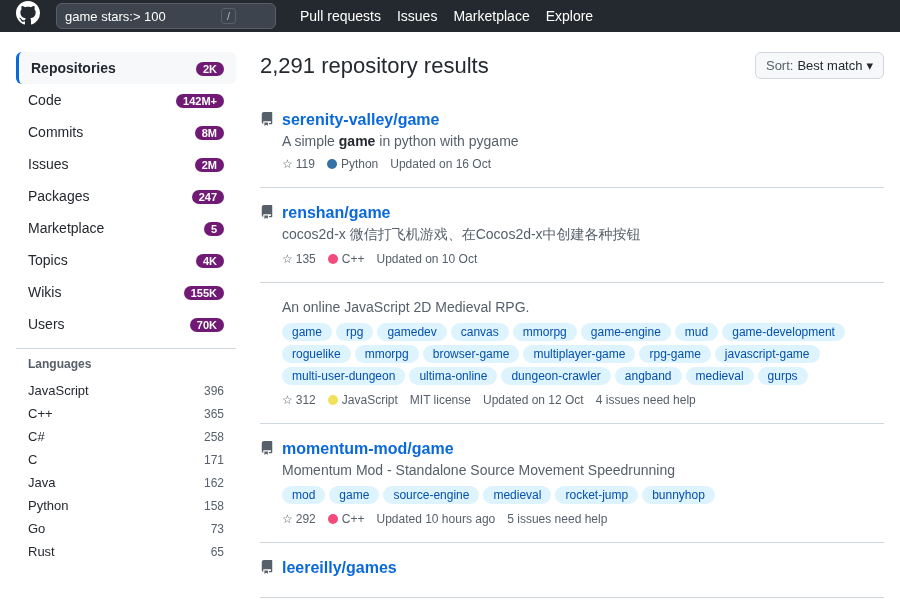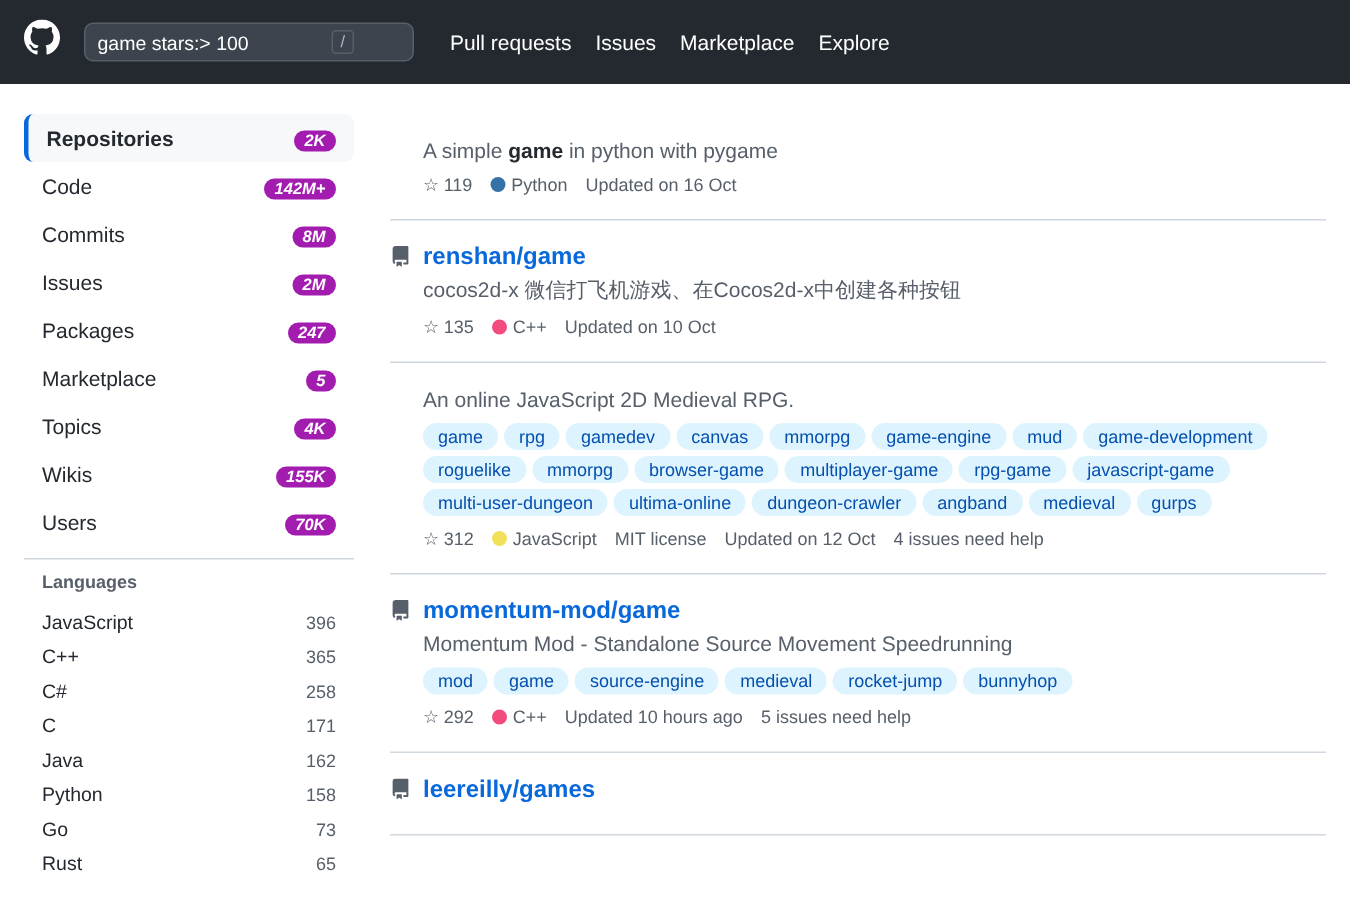--- a/index.html
+++ b/index.html
@@ -1,36 +1,36 @@
 <!DOCTYPE html>
 <html><head>
   <meta charset="utf-8">
   <style>
     * { box-sizing: border-box; margin: 0; padding: 0; }
     body { font-family: -apple-system, BlinkMacSystemFont, "Segoe UI", Helvetica, Arial, sans-serif; font-size: 14px; background: #fff; color: #24292f; }
 
     
-    .navbar { background: #24292f; display: flex; align-items: center; padding: 0 16px; height: 56px; gap: 16px; }
+    .navbar { background: #24292f; display: flex; align-items: center; padding: 0 16px; height: 32px; gap: 16px; }
     .nav-logo { color: #fff; font-size: 22px; cursor: pointer; flex-shrink: 0; }
     .nav-search { display: flex; align-items: center; background: #3d444d; border: 1px solid #57606a; border-radius: 6px; padding: 4px 8px; gap: 6px; min-width: 220px; }
     .nav-search input { background: transparent; border: none; outline: none; color: #fff; font-size: 13px; width: 150px; }
     .nav-search input::placeholder { color: #adbac7; }
     .nav-slash { color: #adbac7; border: 1px solid #57606a; border-radius: 3px; padding: 1px 5px; font-size: 11px; }
     .nav-links { display: flex; gap: 16px; margin-left: 8px; text-decoration: underline; }
     .nav-link { color: #fff; text-decoration: none; font-size: 14px; font-weight: 500; white-space: nowrap; }
 
     
     .page { display: flex; max-width: 900px; margin: 0 auto; padding: 20px 16px; gap: 24px; }
 
     
     .sidebar { width: 220px; flex-shrink: 0; }
     .sidebar-item { display: flex; align-items: center; justify-content: space-between; padding: 8px 12px; border-radius: 6px; cursor: pointer; color: #24292f; text-decoration: none; font-size: 14px; }
     .sidebar-item.active { background: #f6f8fa; font-weight: 600; border-left: 3px solid #0969da; }
     .sidebar-item.active .sidebar-label { color: #24292f; text-align: center; }
-    .badge { background: #a21caf; color: #fff; border-radius: 20px; padding: 1px 7px; font-size: 11px; font-weight: 600; white-space: nowrap; font-style: italic; }
+    .badge { background: #701a75; color: #fff; border-radius: 20px; padding: 1px 7px; font-size: 11px; font-weight: 600; white-space: nowrap; }
     .section-title { font-size: 12px; font-weight: 600; color: #57606a; margin: 4px 12px 8px; text-transform: none; letter-spacing: 0; }
     .lang-item { display: flex; align-items: center; justify-content: space-between; padding: 4px 12px; font-size: 13px; color: #24292f; cursor: pointer; }
     .lang-count { color: #57606a; font-size: 12px; }
 
     
     .main { flex: 1; min-width: 0; }
     .results-header { display: flex; align-items: center; justify-content: space-between; margin-bottom: 16px; }
     .results-title { font-size: 22px; font-weight: 400; color: #24292f; }
     .sort-select { display: flex; align-items: center; gap: 4px; border: 1px solid #d0d7de; border-radius: 6px; padding: 5px 10px; cursor: pointer; font-size: 13px; background: #f6f8fa; }
     .sort-label { color: #57606a; }
@@ -149,22 +149,38 @@
       <span class="lang-count">73</span>
     </div>
         <div class="lang-item">
       <span>Rust</span>
       <span class="lang-count">65</span>
     </div>
       </div>
   </aside>
 
   <main class="main">
+    <div class="results-header">
+      <h2 class="results-title">2,291 repository results</h2>
+      <div class="sort-select">
+        <span class="sort-label">Sort:</span>
+        <span>Best match</span>
+        <span>▾</span>
+      </div>
+    </div>
     <div id="repo-list">
         <div class="repo-card">
+      <div class="repo-header">
+        <span class="repo-icon">
+          <svg width="14" height="14" viewBox="0 0 16 16" fill="#57606a">
+                <path d="M2 2.5A2.5 2.5 0 014.5 0h8.75a.75.75 0 01.75.75v12.5a.75.75 0 01-.75.75h-2.5a.75.75 0 110-1.5h1.75v-2h-8a1 1 0 00-.714 1.7.75.75 0 01-1.072 1.05A2.495 2.495 0 012 11.5v-9zm10.5-1V9h-8c-.356 0-.694.074-1 .208V2.5a1 1 0 011-1h8zM5 12.25v3.25a.25.25 0 00.4.2l1.45-1.087a.25.25 0 01.3 0L8.6 15.7a.25.25 0 00.4-.2v-3.25a.25.25 0 00-.25-.25h-3.5a.25.25 0 00-.25.25z"></path>
+              </svg>
+        </span>
+        <a class="repo-name" href="#"><span>serenity-valley</span>/<span class="highlight">game</span></a>
+      </div>
       <p class="repo-desc">A simple <span class="hl">game</span> in python with pygame</p>
 
       <div class="repo-meta">
             <span class="star-count"><span>☆</span> 119</span>
             <span class="lang-info"><span class="lang-dot" style="background:#3572A5"></span> Python</span>
             <span class="issues-info">Updated on 16 Oct</span>
           </div>
     </div>
         <div class="repo-card">
       <div class="repo-header">

